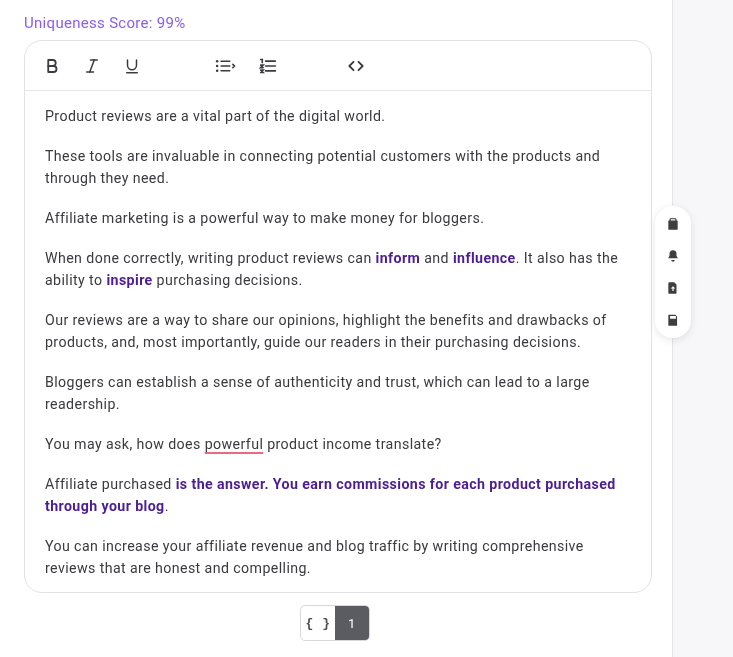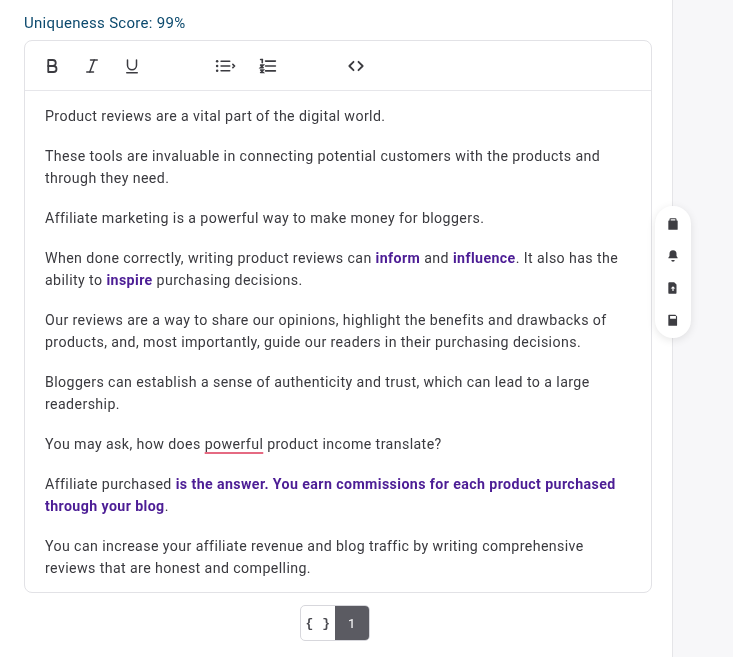--- a/index.html
+++ b/index.html
@@ -23,28 +23,28 @@
     position: absolute;
     top: 0;
     left: 672px;
     width: 61px;
     height: 657px;
     background: #f7f7f9;
     border-left: 1px solid #e5e5e8;
   }
   .uniq-label {
     padding: 14px 0 8px 24px;
-    color: #0c4a6e;
+    color: #8b5cf6;
     font-size: 15px;
     letter-spacing: 0.3px;
   }
   .editor-card {
     margin: 0 20px 0 24px;
     border: 1px solid #e2e2e6;
-    border-radius: 8px;
+    border-radius: 18px;
     height: 553px;
     display: flex;
     flex-direction: column;
   }
   .toolbar {
     display: flex;
     align-items: center;
     height: 50px;
     border-bottom: 1px solid #e6e6ea;
     padding: 0 8px;

